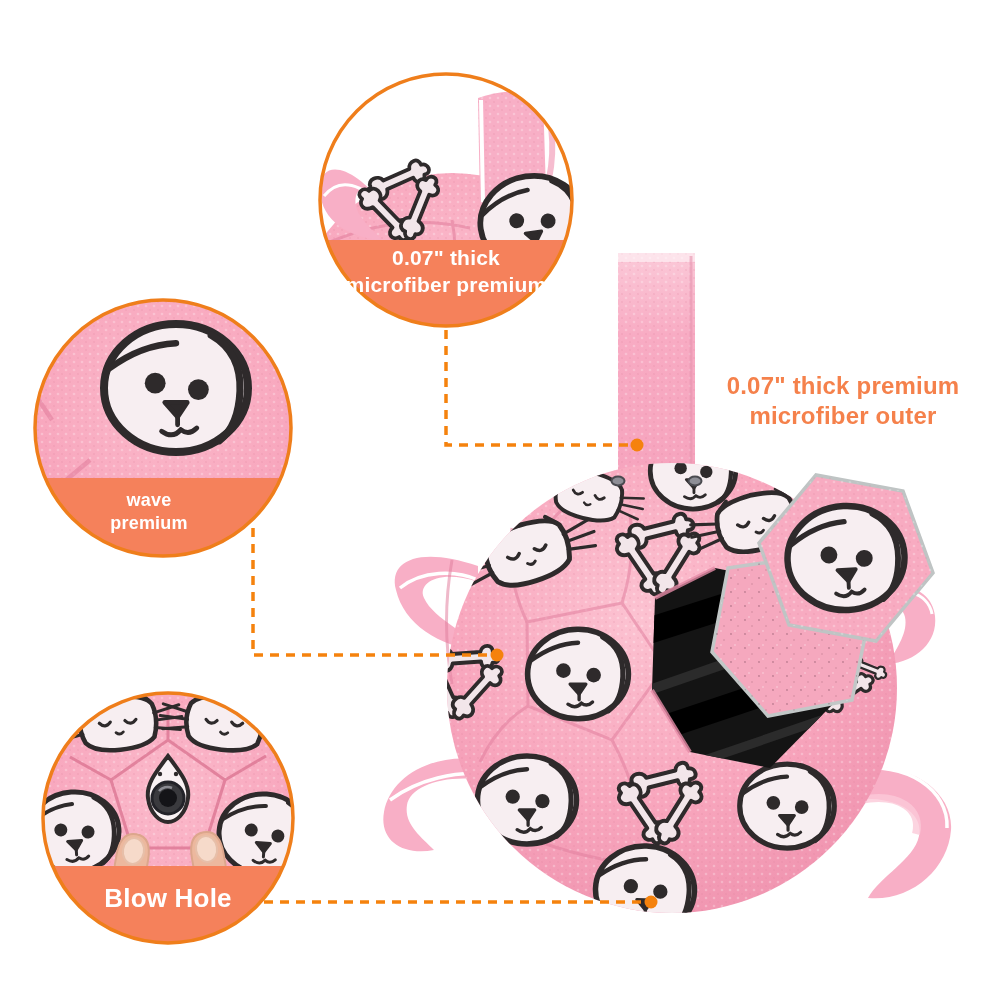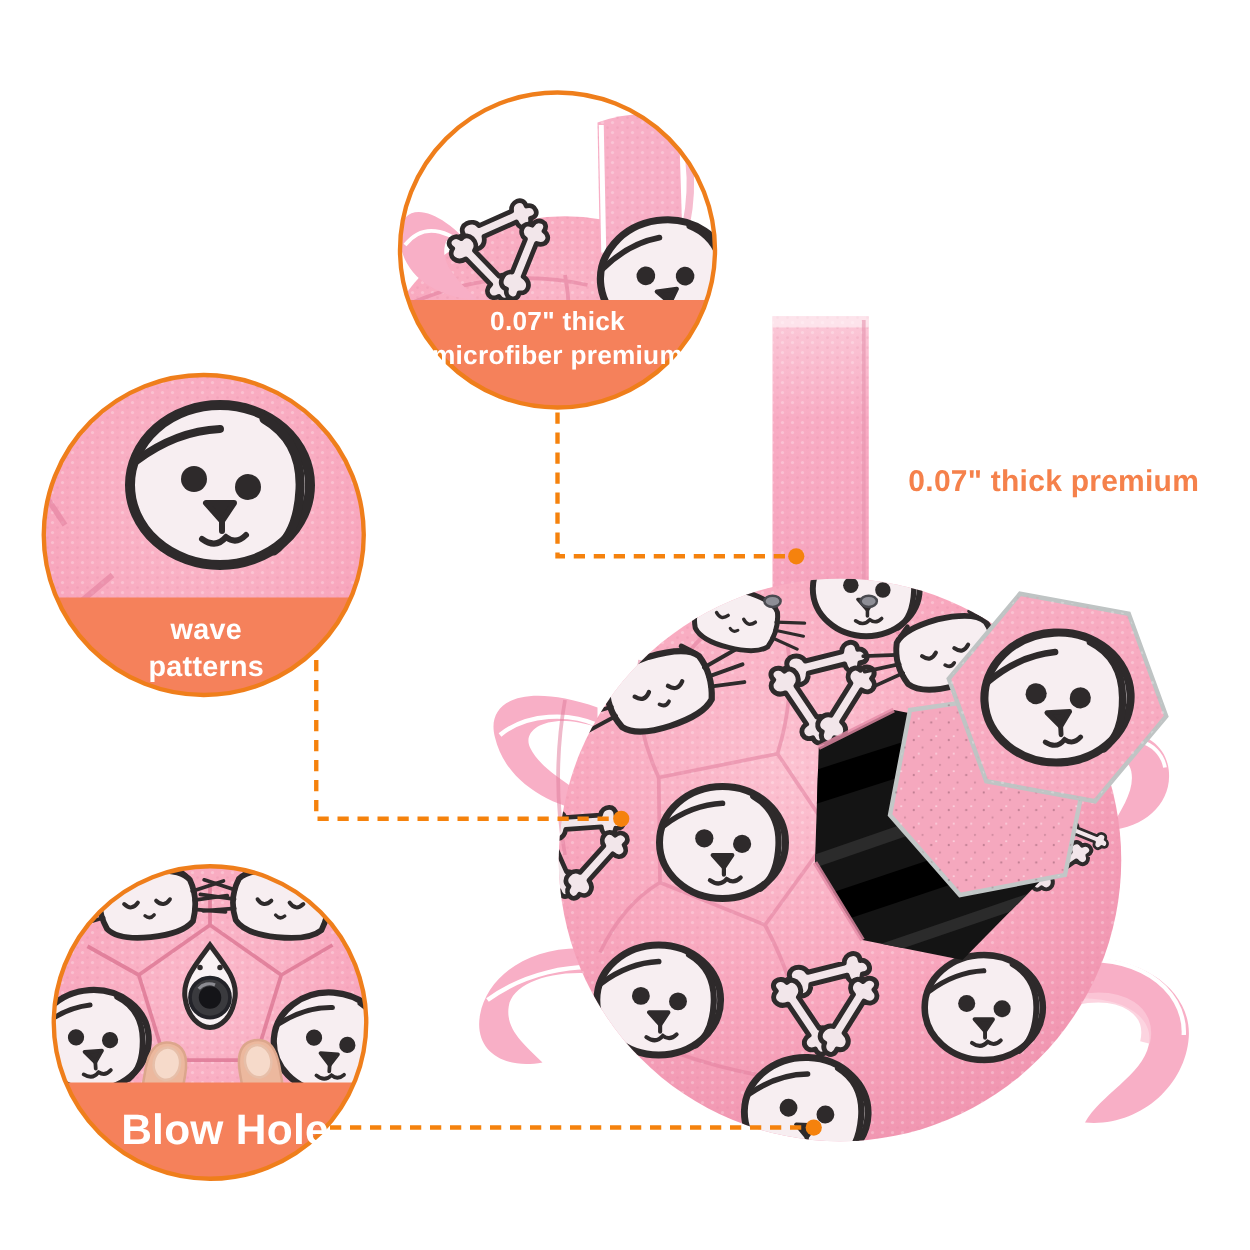--- a/index.html
+++ b/index.html
@@ -9,22 +9,22 @@
   }
   .scene { position:absolute; left:0; top:0; }
   .label {
     position:absolute; text-align:center; font-weight:bold;
     font-family:"Liberation Sans", sans-serif; line-height:1.3;
     letter-spacing:0.2px; pointer-events:none;
   }
   .label-white { color:#ffffff; }
   .label-orange { color:#F5814B; }
   .lab-straps   { left:326px; top:244px; width:240px; font-size:21px; }
-  .lab-wave     { left:53px;  top:489px; width:224px; font-size:23px; }
-  .lab-blow     { left:60px;  top:882px; width:240px; font-size:34px; }
+  .lab-wave     { left:37px;  top:489px; width:224px; font-size:18px; }
+  .lab-blow     { left:48px;  top:882px; width:240px; font-size:26px; }
   .lab-outer    { left:690px; top:371px; width:306px; font-size:24px; line-height:1.25; }
 </style>
 </head>
 <body>
 
 <div class="canvas">
 
 <svg class="scene" width="1000" height="1000" viewBox="0 0 1000 1000">
   <defs>
     <radialGradient id="ballGrad" cx="42%" cy="34%" r="75%">
@@ -261,24 +261,25 @@
   </g>
 </svg>
 
 <div class="label label-white lab-straps">
   <span>0.07" thick</span><br>
   <span>microfiber premium</span>
 </div>
 
 <div class="label label-white lab-wave">
   <span>wave</span><br>
-  <span>patterns</span>
+  <span>premium</span>
 </div>
 
 <div class="label label-white lab-blow">
   <span>Blow Hole</span>
 </div>
 
 <div class="label label-orange lab-outer">
   <span>0.07" thick premium</span><br>
+  <span>microfiber outer</span>
 </div>
 
 </div>
 
 </body></html>

